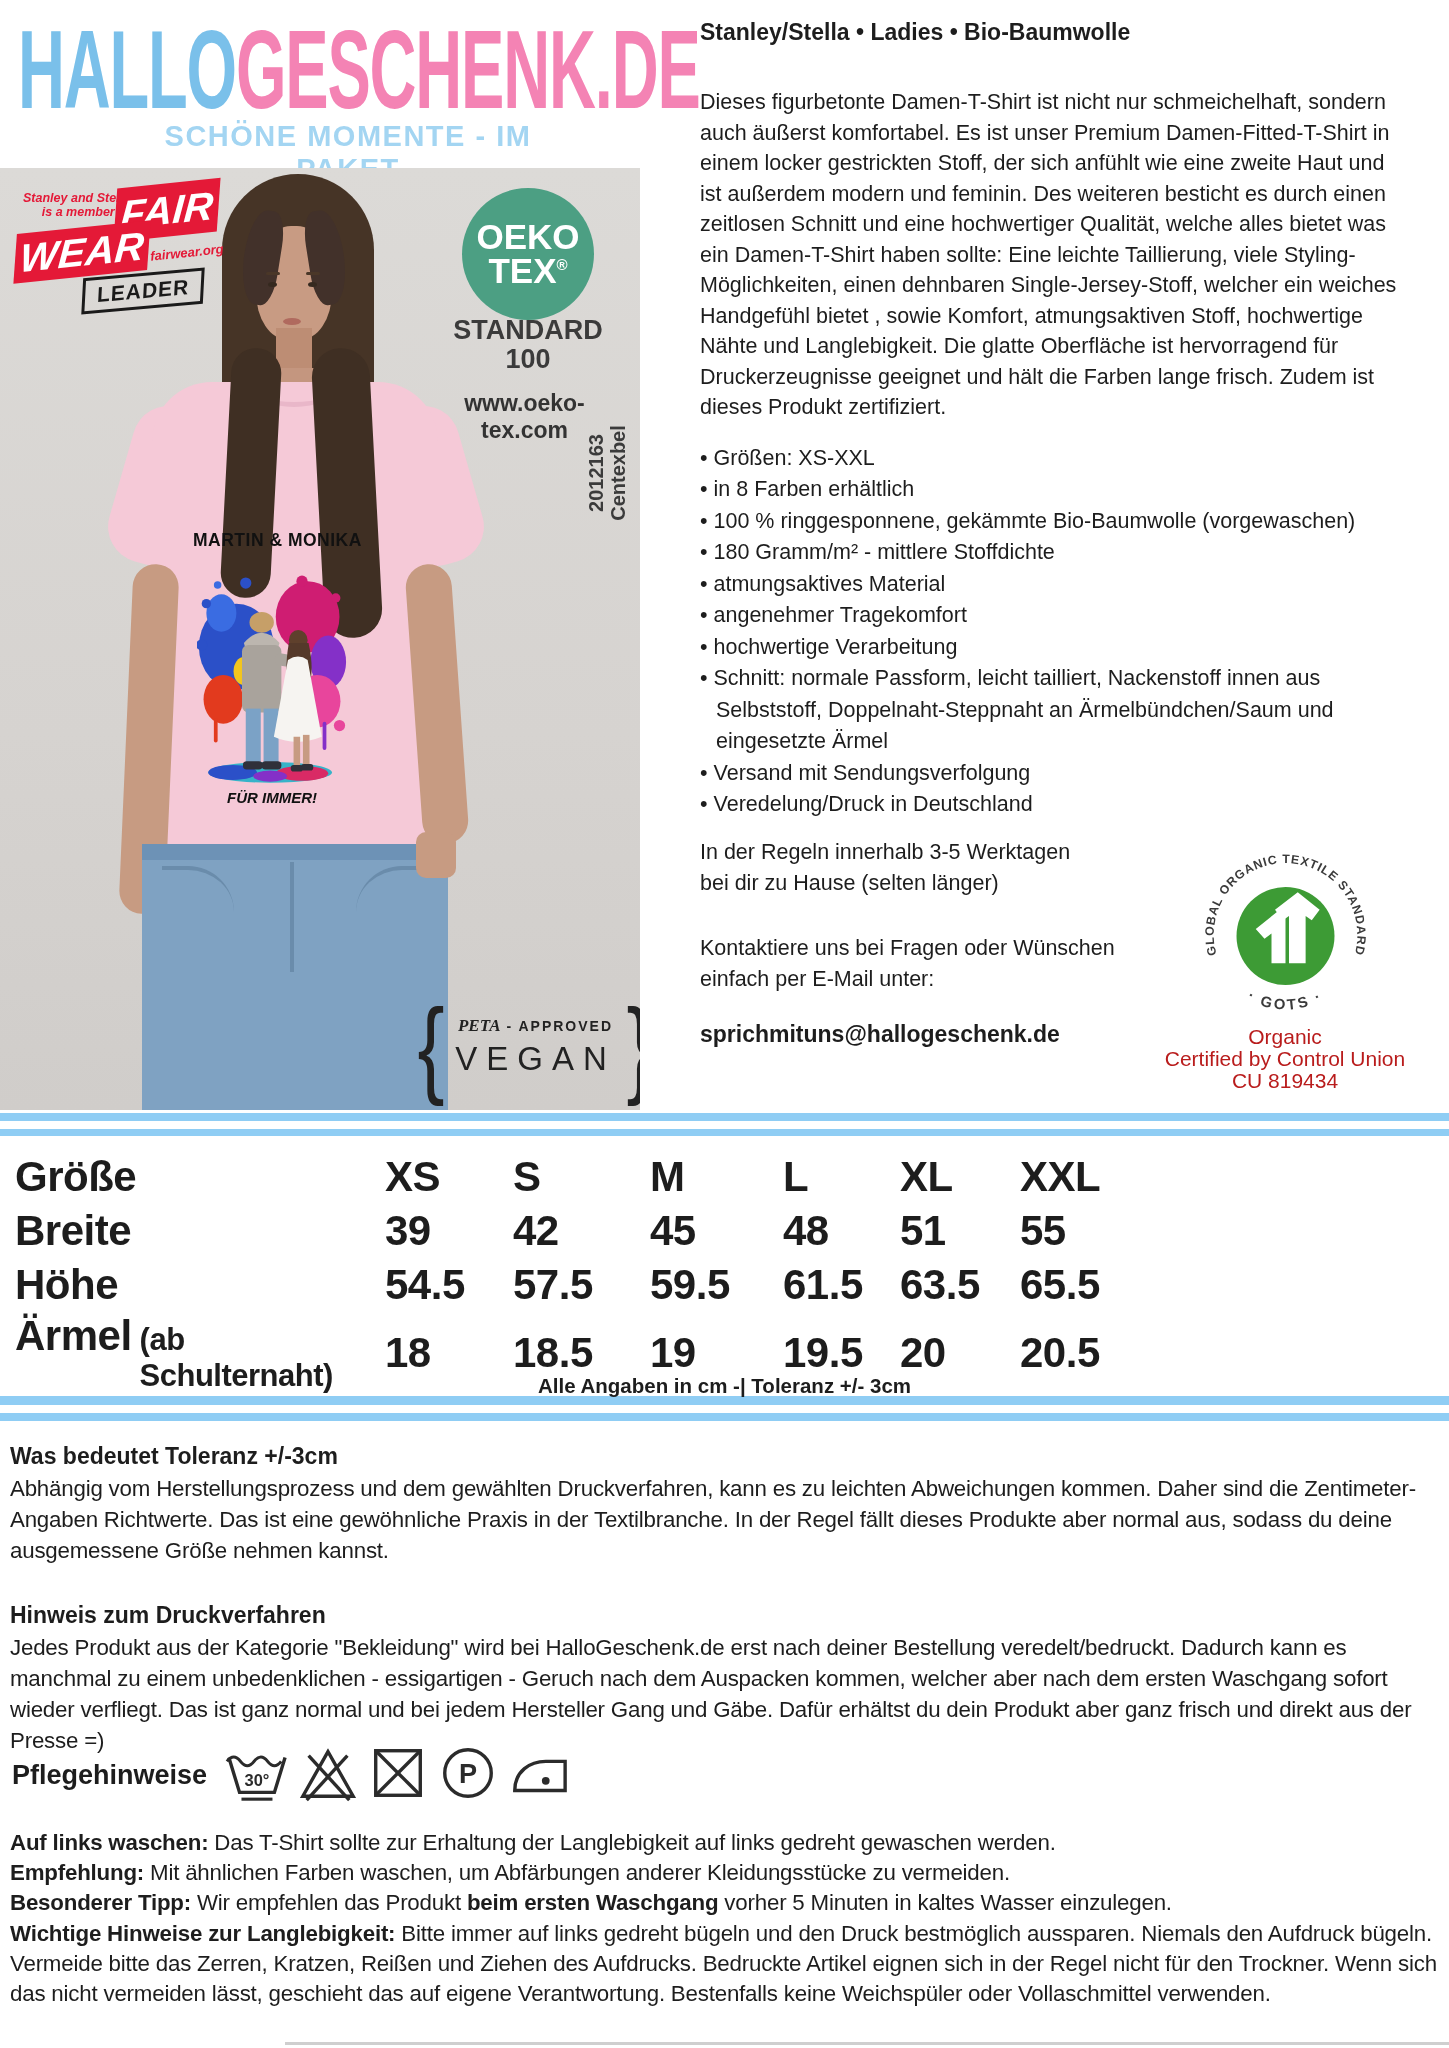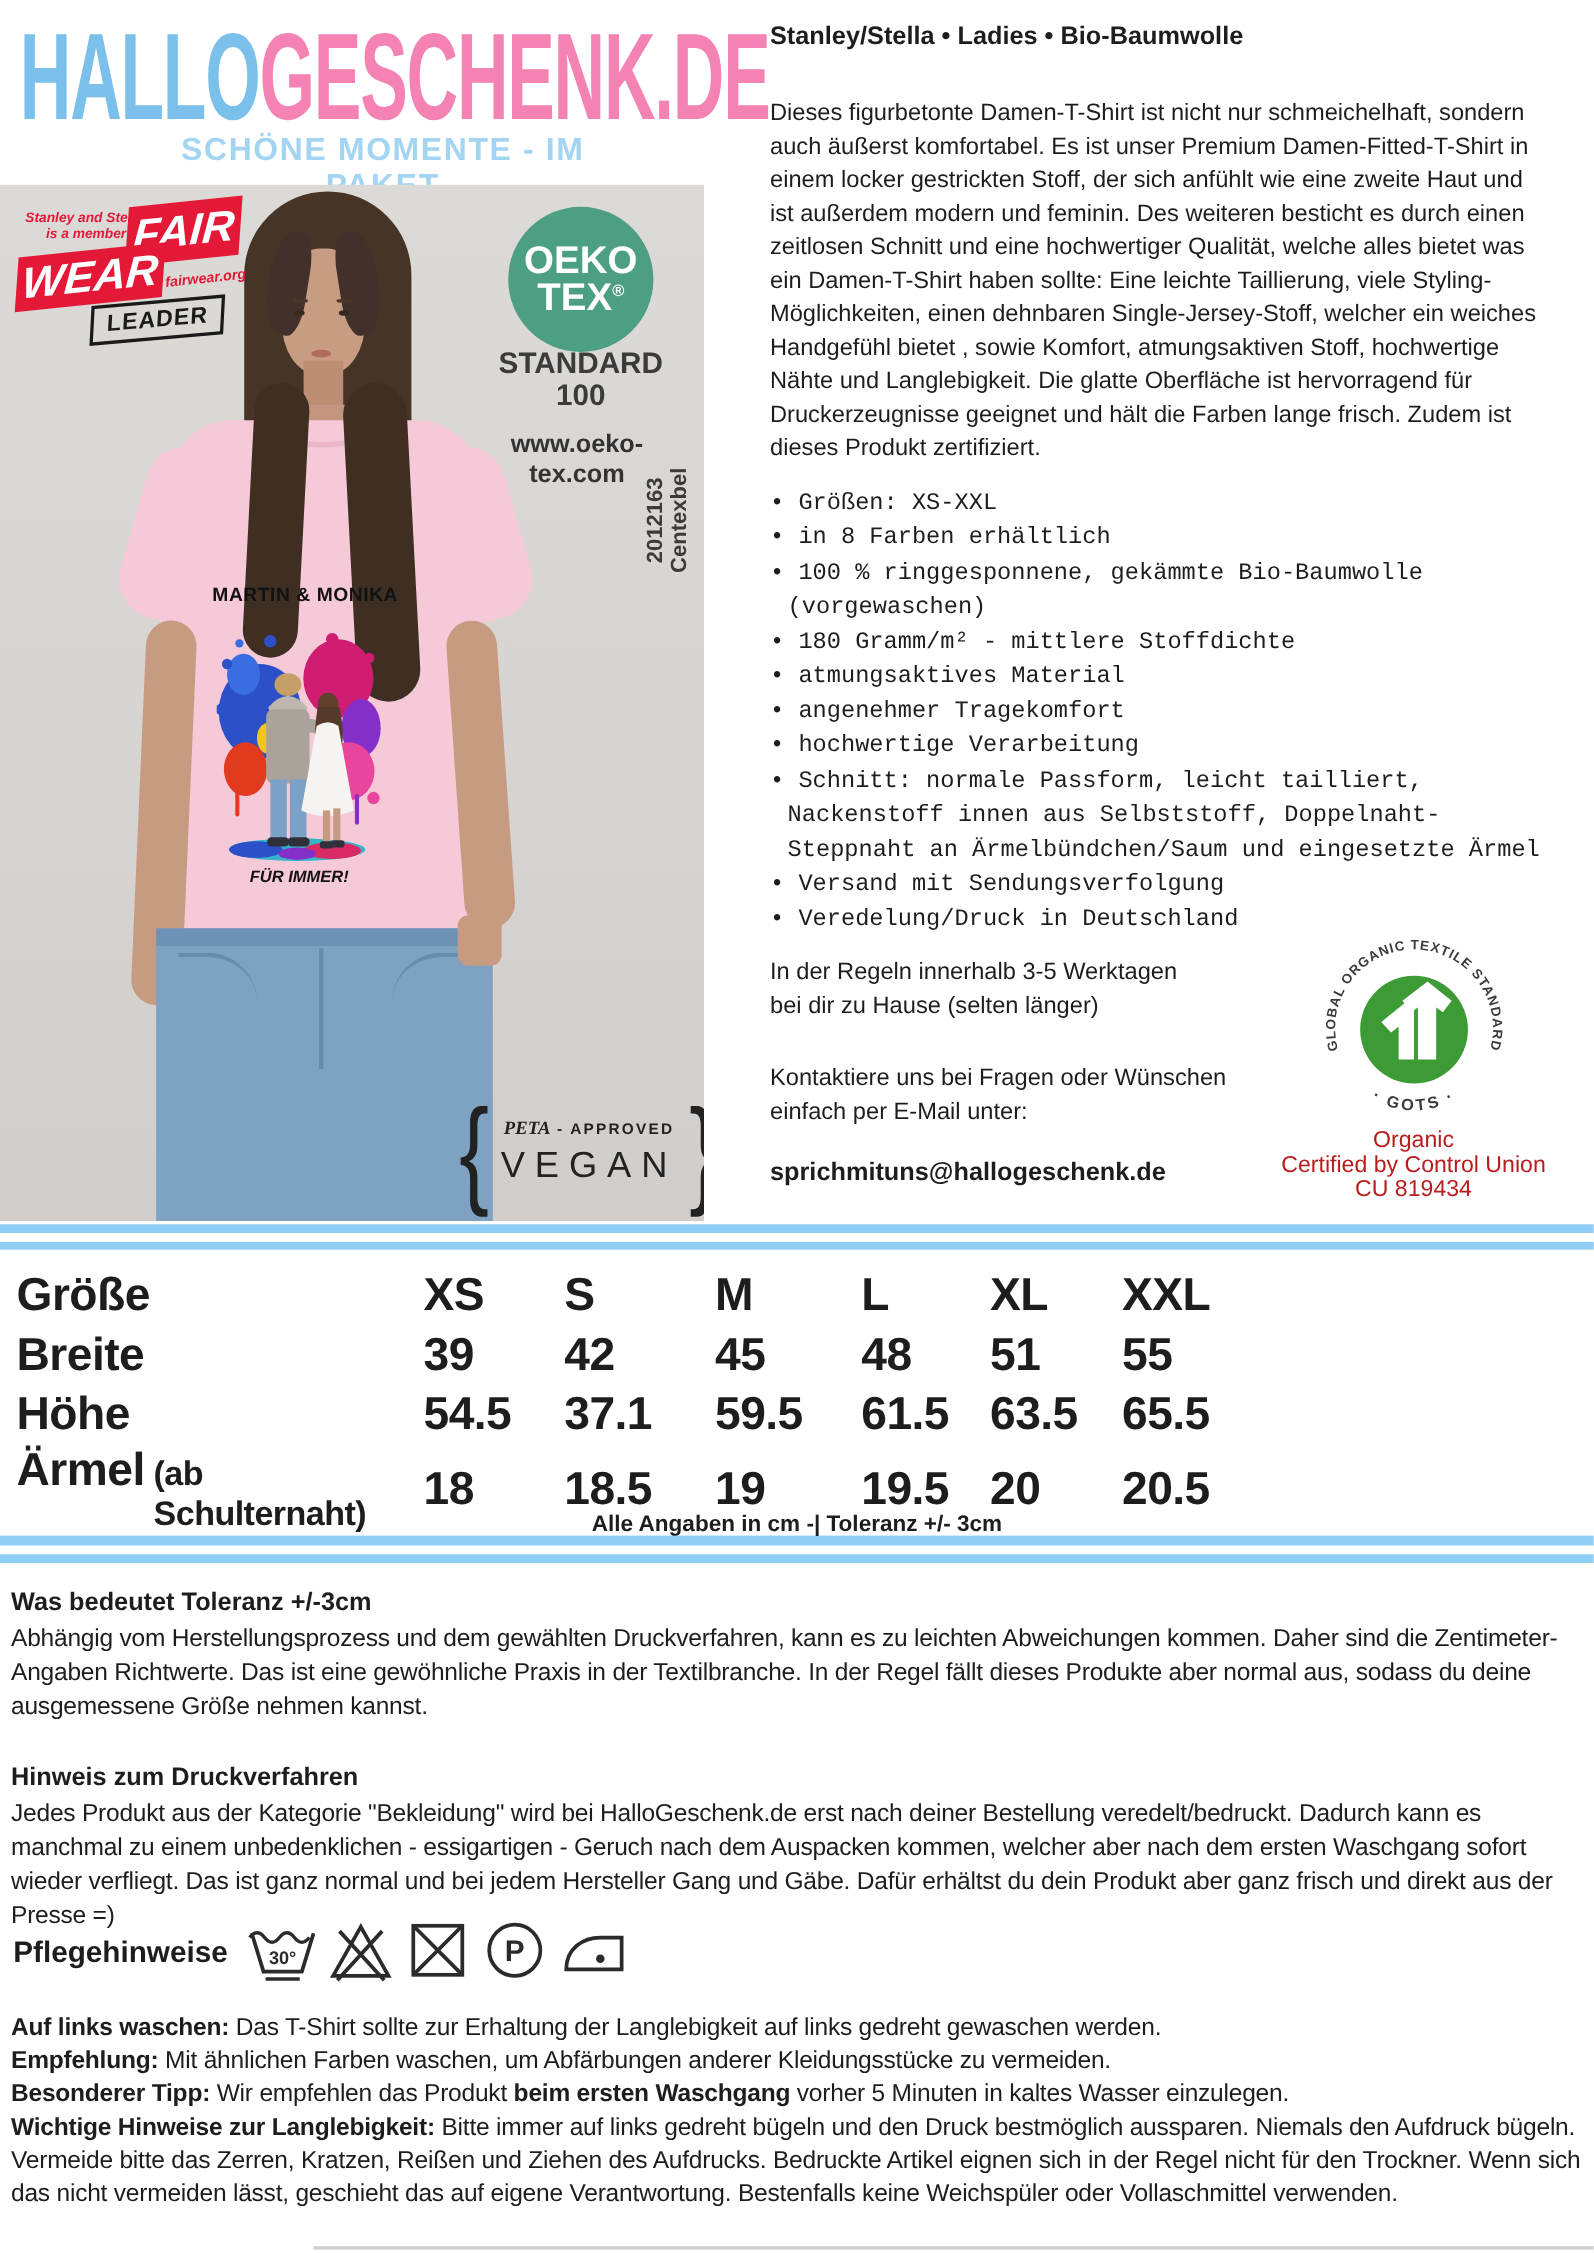--- a/index.html
+++ b/index.html
@@ -80,21 +80,21 @@
   .vegan .brace{font-size:108px;font-weight:400;line-height:0.9;transform:scaleX(0.75);}
   .vegan-mid{margin:0 6px;text-align:center;}
   .vegan-top{font-size:14px;font-weight:700;letter-spacing:2px;white-space:nowrap;}
   .vegan-top .peta{font-family:"Liberation Serif",serif;font-style:italic;font-size:17px;letter-spacing:0;}
   .vegan-label{font-size:33px;font-weight:500;letter-spacing:9px;margin-top:4px;}
 
   
   .details{position:absolute;left:700px;top:18px;width:705px;}
   .prod-title,.prod-subtitle{font-size:23px;font-weight:700;line-height:29px;margin:0;}
   .prod-desc{margin:40px 0 0;font-size:21.5px;line-height:30.5px;}
-  .prod-bullets{margin:20px 0 0;padding:0;list-style:none;font-size:21.5px;line-height:31.5px;font-family:Liberation Mono, monospace;}
+  .prod-bullets{margin:20px 0 0;padding:0;list-style:none;font-size:21.5px;line-height:31.5px;}
   .prod-bullets li{padding-left:16px;text-indent:-16px;}
   .prod-bullets li::before{content:"• ";}
   .delivery,.contact{margin:16px 0 0;font-size:21.5px;line-height:31px;}
   .contact{margin-top:34px;}
   .email{margin:26px 0 0;font-size:23px;font-weight:700;}
 
   
   .gots{position:absolute;left:1160px;top:845px;width:250px;text-align:center;}
   .gots svg{display:block;margin:0 auto;}
   .gots-lines{margin-top:6px;font-size:21px;line-height:22px;color:#b91c1c;}
@@ -320,21 +320,21 @@
       <div>39</div>
       <div>42</div>
       <div>45</div>
       <div>48</div>
       <div>51</div>
       <div>55</div>
     </div>
     <div class="st-row">
       <div>Höhe</div>
       <div>54.5</div>
-      <div>37.1</div>
+      <div>57.5</div>
       <div>59.5</div>
       <div>61.5</div>
       <div>63.5</div>
       <div>65.5</div>
     </div>
     <div class="st-row">
       <div class="st-label-flex">
         <span>Ärmel</span>
         <span class="st-note-small">(ab Schulternaht)</span>
       </div>

